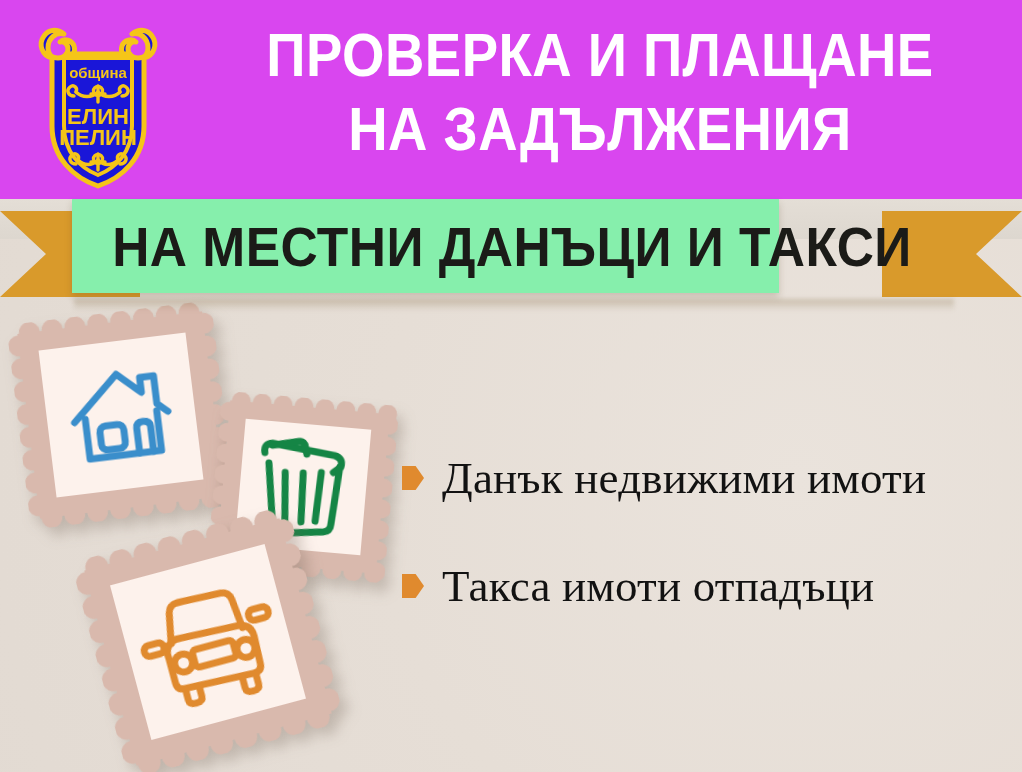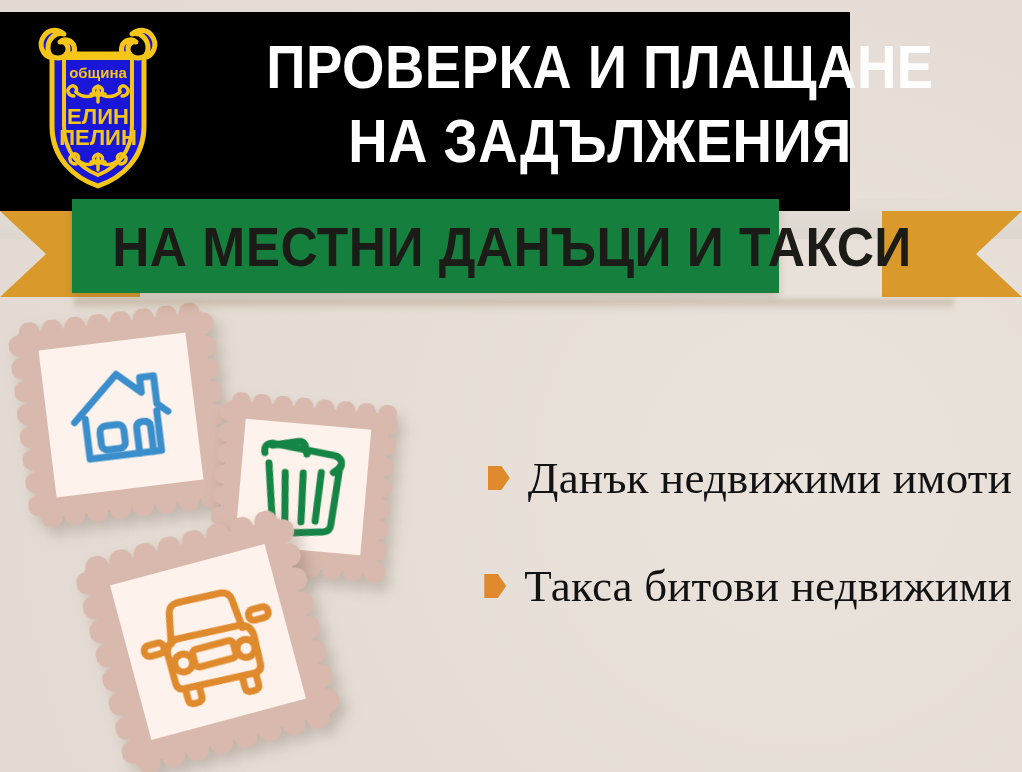--- a/index.html
+++ b/index.html
@@ -30,24 +30,24 @@
     top: 199px;
     width: 1022px;
     height: 40px;
     background: linear-gradient(180deg, #e4ded6 0%, #ddd7cf 100%);
   }
 
   
   .header {
     position: absolute;
     left: 0;
-    top: 12px;
-    width: 850px;
+    top: 0;
+    width: 1022px;
     height: 199px;
-    background: #000000;
+    background: #d946ef;
     z-index: 6;
   }
   .header-title {
     position: absolute;
     left: 190px;
     top: 18px;
     width: 820px;
     text-align: center;
     color: #ffffff;
     font-family: "Liberation Sans", "DejaVu Sans", sans-serif;
@@ -102,21 +102,21 @@
     height: 12px;
     background: linear-gradient(180deg, rgba(120,95,50,0.28) 0%, rgba(120,95,50,0) 100%);
     filter: blur(2px);
   }
   .ribbon-band {
     position: absolute;
     left: 72px;
     top: 0;
     width: 707px;
     height: 94px;
-    background: #15803d;
+    background: #86efac;
     box-shadow: 0 4px 7px rgba(90,70,35,0.22);
   }
   .ribbon-text {
     position: absolute;
     left: 0;
     top: 0;
     width: 880px;
     height: 94px;
     display: flex;
     align-items: center;
@@ -153,21 +153,20 @@
     position: absolute;
     left: 402px;
     top: 424px;
     width: 610px;
     z-index: 5;
   }
   .bullet-row {
     display: flex;
     align-items: center;
     height: 108px;
-    justify-content: flex-end;
   }
   .bullet-marker {
     width: 22px;
     height: 24px;
     flex: 0 0 22px;
     margin-right: 18px;
     background: #e08a2e;
     clip-path: polygon(0 0, 62% 0, 100% 50%, 62% 100%, 0 100%);
   }
   .bullet-label {
@@ -390,17 +389,17 @@
     </svg>
   </div>
 
   <div class="bullets">
     <div class="bullet-row">
       <span class="bullet-marker"></span>
       <span class="bullet-label">Данък недвижими имоти</span>
     </div>
     <div class="bullet-row">
       <span class="bullet-marker"></span>
-      <span class="bullet-label">Такса битови недвижими</span>
+      <span class="bullet-label">Такса имоти отпадъци</span>
     </div>
   </div>
 
 </div>
 
 </body></html>

